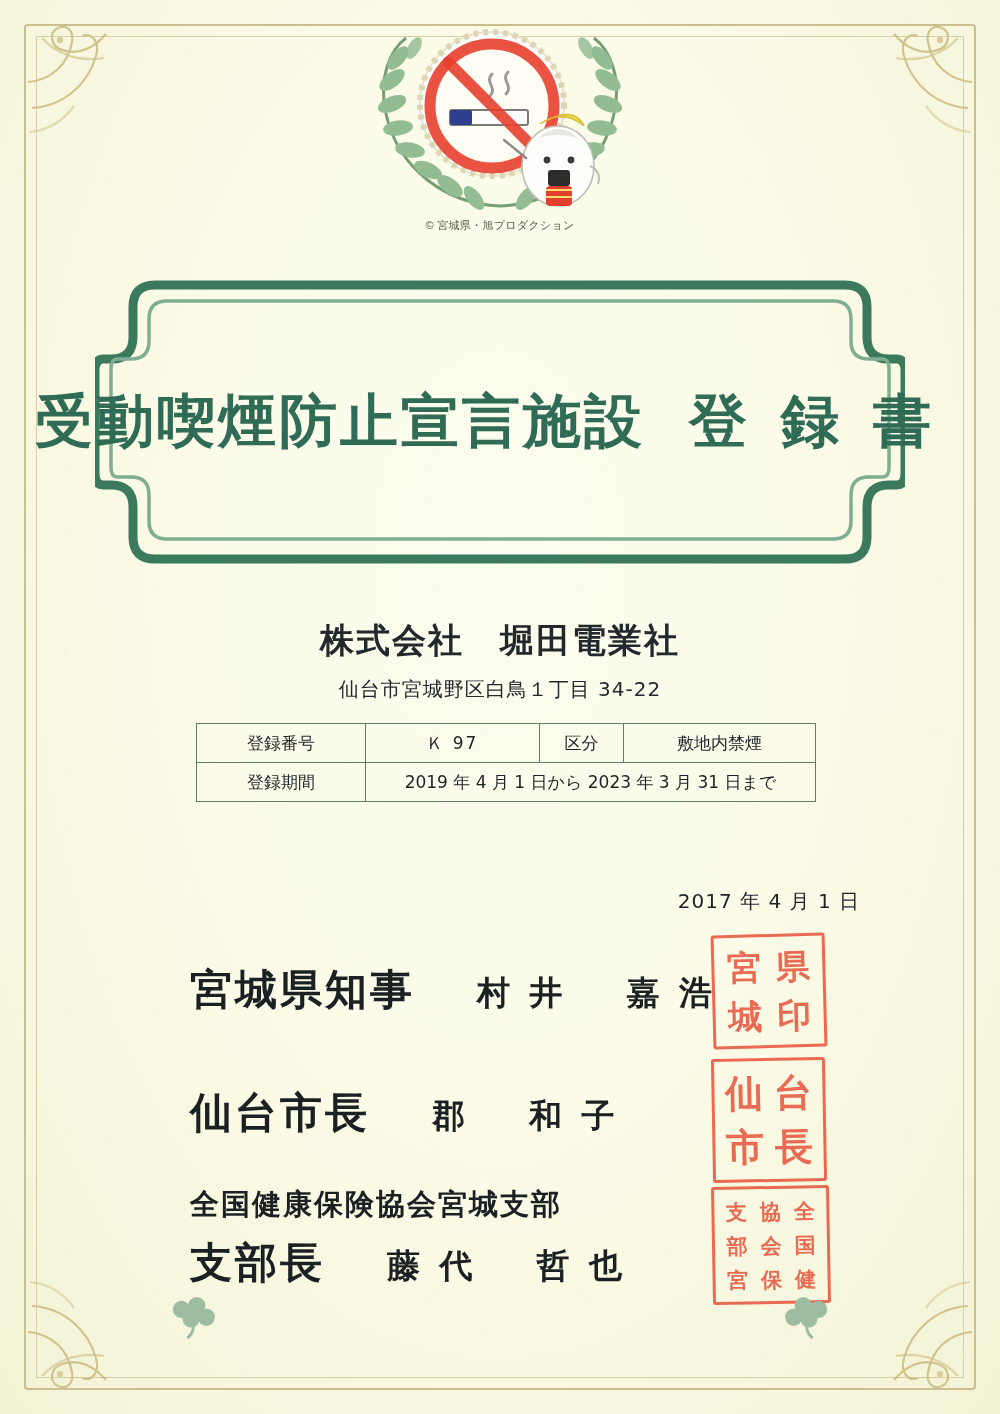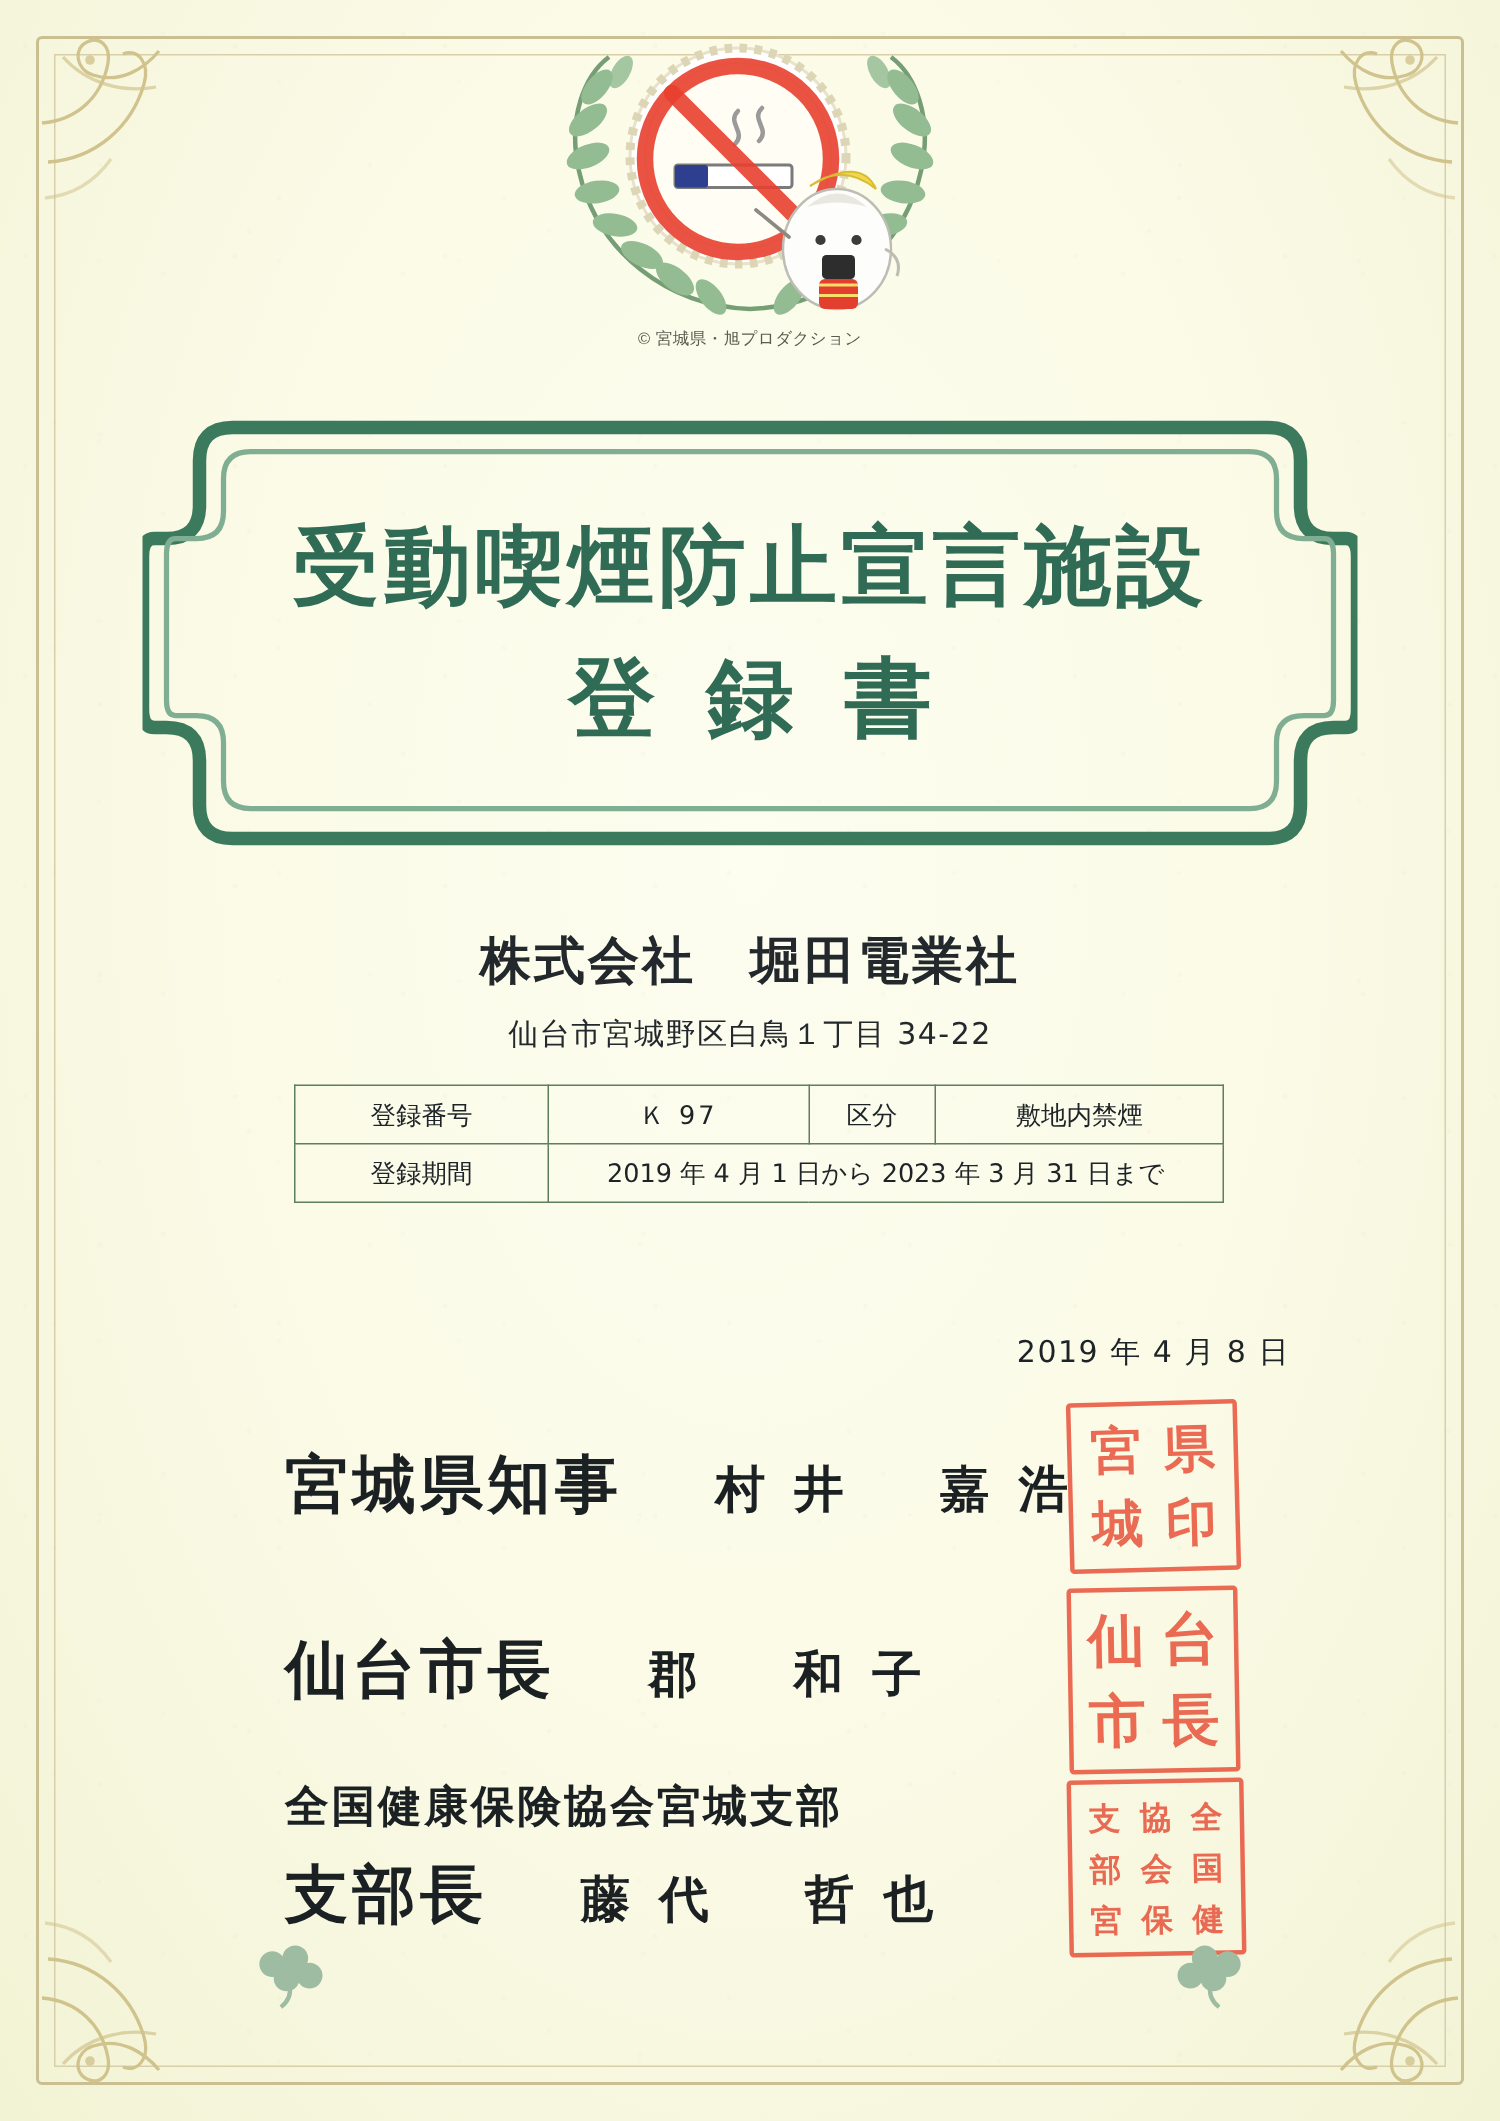--- a/index.html
+++ b/index.html
@@ -81,21 +81,21 @@
     position: absolute;
     left: 95px;
     top: 277px;
     width: 810px;
     height: 290px;
   }
   .plaque-title-wrap {
     position: absolute;
     inset: 0;
     display: flex;
-    flex-direction: column;
+    flex-direction: row;
     align-items: center;
     justify-content: center;
     gap: 10px;
   }
   .plaque-line1 {
     font-family: "DejaVu Serif", "Liberation Serif", serif;
     font-size: 58px;
     font-weight: 700;
     color: #2f6b55;
     letter-spacing: 3px;
@@ -442,21 +442,21 @@
         <td class="lbl-kubun">区分</td>
         <td class="val-kubun">敷地内禁煙</td>
       </tr>
       <tr>
         <td class="lbl">登録期間</td>
         <td colspan="3">2019 年 4 月 1 日から 2023 年 3 月 31 日まで</td>
       </tr>
     </tbody>
   </table>
 
-  <div class="issue-date">2019 年 4 月 8 日</div>
+  <div class="issue-date">2017 年 4 月 1 日</div>
 
   <div class="sig-block sig-1">
     <div class="sig-row">
       <span class="sig-title">宮城県知事</span>
       <span class="sig-surname">村 井</span>
       <span class="sig-given">嘉 浩</span>
     </div>
   </div>
   <div class="seal seal-gov">
     <div class="seal-grid">

